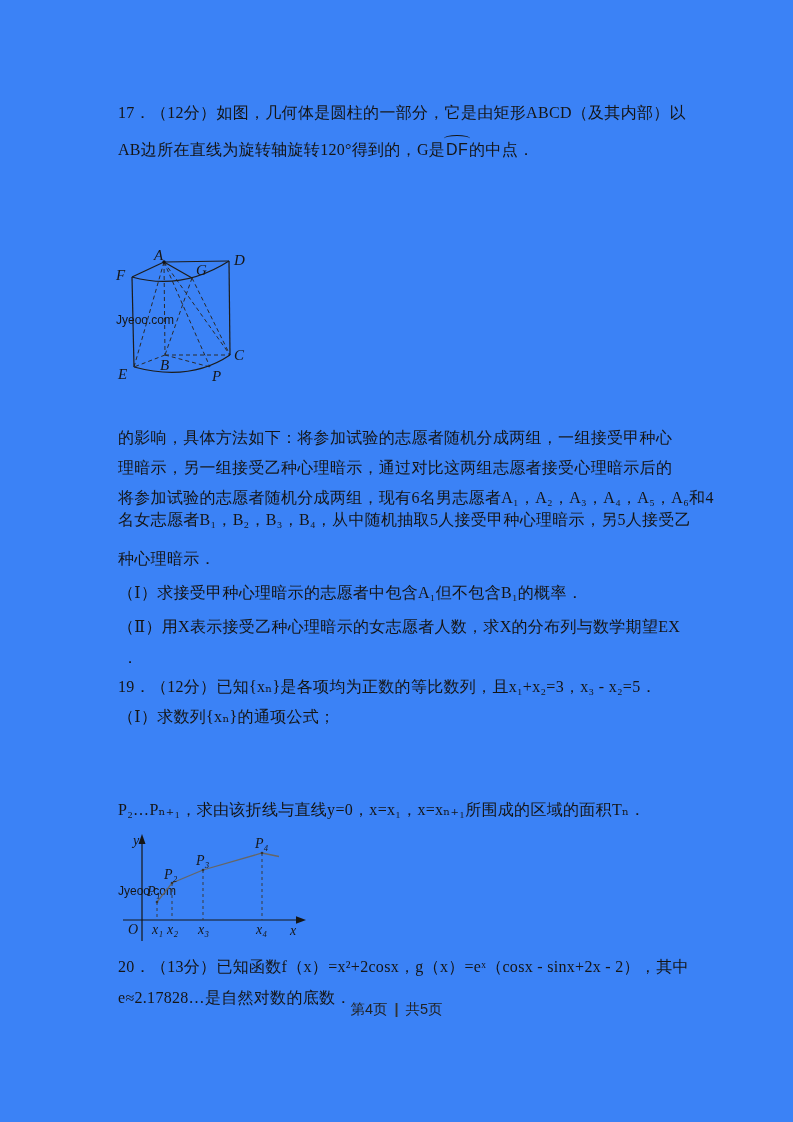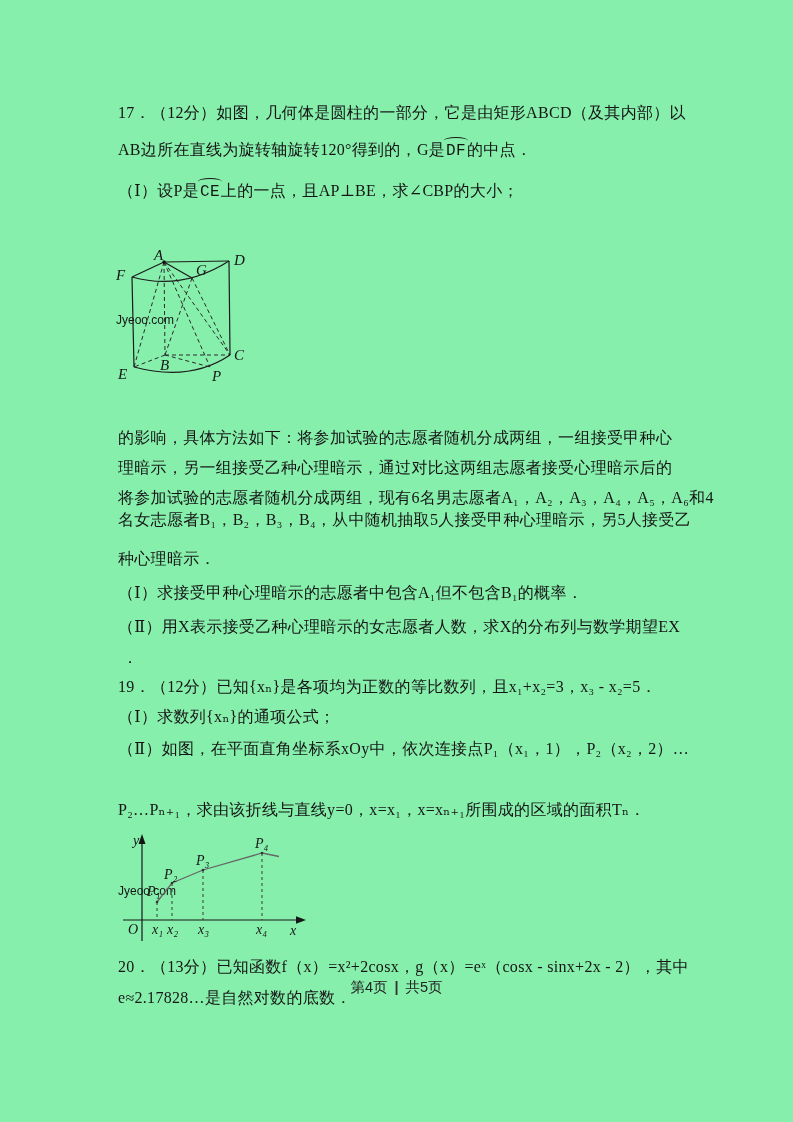--- a/index.html
+++ b/index.html
@@ -1,48 +1,47 @@
 <!DOCTYPE html>
 <html><head>
 <meta charset="utf-8">
 <style>
   * { margin:0; padding:0; box-sizing:border-box; }
   html,body { background:#888; }
   .page {
     position:relative; width:793px; height:1122px; margin:0 auto;
-    background:#86efac; overflow:hidden;
+    background:#3b82f6; overflow:hidden;
     font-family:"Liberation Serif","DejaVu Serif",serif; color:#151515;
   }
   .line {
     position:absolute; left:118px; font-size:16px; line-height:19px;
     letter-spacing:0.3px; white-space:nowrap; color:#151515;
   }
-  .mathserif { font-family:Liberation Mono, monospace; }
+  .mathserif { font-family:Liberation Sans, sans-serif; }
   .overarc { position:relative; display:inline-block; padding:0 1px; }
   .overarc::before {
     content:""; position:absolute; left:-1px; right:-1px; top:-5px; height:6px;
     border-top:1.5px solid #151515; border-radius:55% 55% 0 0;
   }
   .figure { position:absolute; }
   .footer {
-    position:absolute; top:978px; left:0; width:100%; text-align:center;
+    position:absolute; top:1000px; left:0; width:100%; text-align:center;
     font-size:14.5px; color:#222; font-family:"Liberation Sans","DejaVu Sans",sans-serif;
   }
   .footer .sep { font-weight:bold; margin:0 7px; color:#333; }
   svg text { font-family:"Liberation Serif","DejaVu Serif",serif; font-style:italic; fill:#161616; }
   svg .wm { font-style:normal; font-family:"Liberation Sans",sans-serif; }
 </style>
 </head>
 <body>
 
 <div class="page">
 
   <div class="line" style="top:103px">17．（12分）如图，几何体是圆柱的一部分，它是由矩形ABCD（及其内部）以</div>
   <div class="line" style="top:140px"><span>AB边所在直线为旋转轴旋转120°得到的，G是</span><span class="overarc mathserif">DF</span><span>的中点．</span></div>
-  <div class="line" style="top:181px"><span>（Ⅰ）设P是</span><span class="overarc mathserif">CE</span><span>上的一点，且AP⊥BE，求∠CBP的大小；</span></div>
 
   <div class="figure" style="left:112px; top:248px; width:165px; height:148px;">
     <svg width="165" height="148" viewBox="0 0 165 148">
       <text class="wm" x="4" y="76" font-size="12" fill="#e4e4e4">Jyeoo.com</text>
 
       <g stroke="#2a2a2a" stroke-width="1" fill="none" stroke-dasharray="4,3">
         <path d="M52,14 L53,107"></path>
         <path d="M52,14 L22,119"></path>
         <path d="M52,14 L98,119"></path>
         <path d="M52,14 L118,107"></path>
@@ -80,21 +79,20 @@
   <div class="line" style="top:428px">的影响，具体方法如下：将参加试验的志愿者随机分成两组，一组接受甲种心</div>
   <div class="line" style="top:488px">将参加试验的志愿者随机分成两组，现有6名男志愿者A₁，A₂，A₃，A₄，A₅，A₆和4</div>
   <div class="line" style="top:510px">名女志愿者B₁，B₂，B₃，B₄，从中随机抽取5人接受甲种心理暗示，另5人接受乙</div>
   <div class="line" style="top:549px">种心理暗示．</div>
   <div class="line" style="top:617px">（Ⅱ）用X表示接受乙种心理暗示的女志愿者人数，求X的分布列与数学期望EX</div>
   <div class="line" style="top:583px">（Ⅰ）求接受甲种心理暗示的志愿者中包含A₁但不包含B₁的概率．</div>
   <div class="line" style="top:648px; left:122px">．</div>
 
   <div class="line" style="top:677px">19．（12分）已知{xₙ}是各项均为正数的等比数列，且x₁+x₂=3，x₃ - x₂=5．</div>
   <div class="line" style="top:707px">（Ⅰ）求数列{xₙ}的通项公式；</div>
-  <div class="line" style="top:739px">（Ⅱ）如图，在平面直角坐标系xOy中，依次连接点P₁（x₁，1），P₂（x₂，2）…</div>
   <div class="line" style="top:800px">P₂…Pₙ₊₁，求由该折线与直线y=0，x=x₁，x=xₙ₊₁所围成的区域的面积Tₙ．</div>
 
   <div class="figure" style="left:118px; top:833px; width:205px; height:115px;">
     <svg width="205" height="115" viewBox="0 0 205 115">
       <text class="wm" x="0" y="62" font-size="12" fill="#ececec">Jyeoo.com</text>
 
       <g stroke="#161616" stroke-width="1.2">
         <line x1="24" y1="108" x2="24" y2="6"></line>
         <line x1="5" y1="87" x2="181" y2="87"></line>
       </g>

